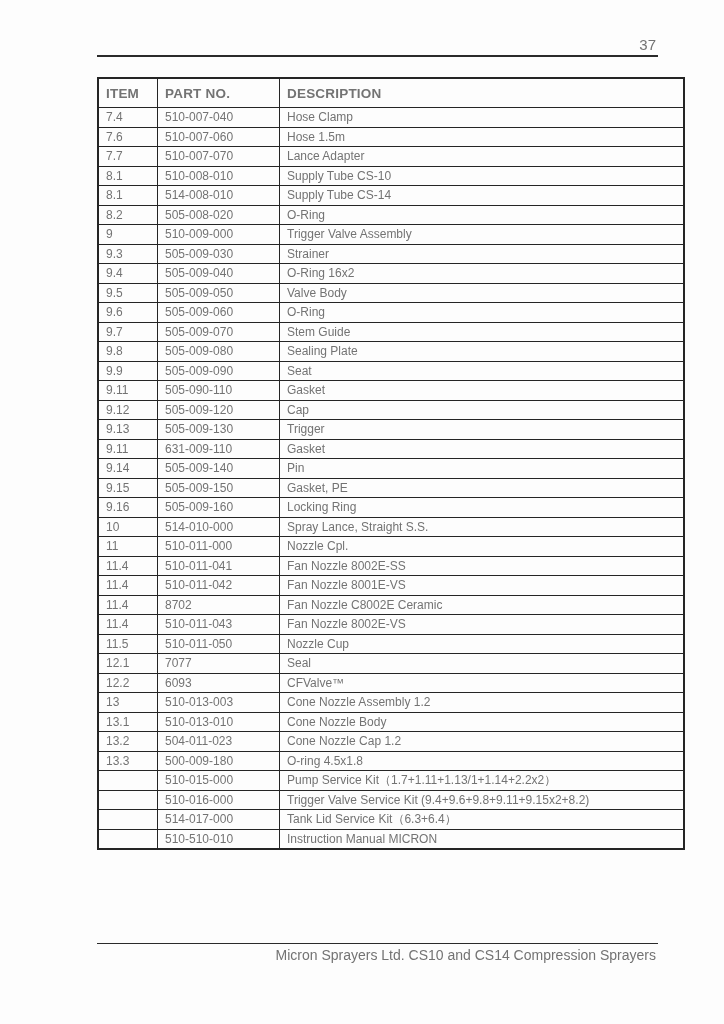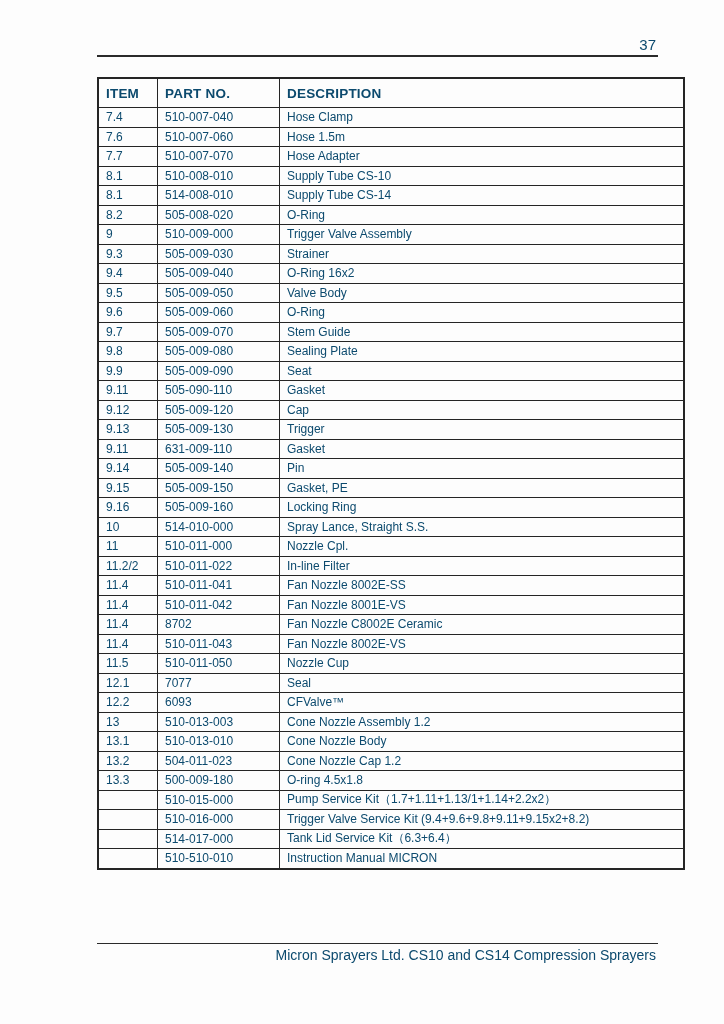--- a/index.html
+++ b/index.html
@@ -6,21 +6,21 @@
     margin: 0;
     padding: 0;
     background: #ffffff;
   }
   .page {
     position: relative;
     width: 724px;
     height: 1024px;
     background: #fdfdfd;
     font-family: "Liberation Sans", sans-serif;
-    color: #0c4a6e;
+    color: #737373;
     overflow: hidden;
   }
   .page-number {
     position: absolute;
     top: 36px;
     left: 97px;
     width: 561px;
     text-align: right;
     font-size: 15px;
     padding-right: 2px;
@@ -112,21 +112,21 @@
           <td class="cell-desc">Hose Clamp</td>
         </tr>
         <tr>
           <td class="cell-item">7.6</td>
           <td class="cell-part">510-007-060</td>
           <td class="cell-desc">Hose 1.5m</td>
         </tr>
         <tr>
           <td class="cell-item">7.7</td>
           <td class="cell-part">510-007-070</td>
-          <td class="cell-desc">Hose Adapter</td>
+          <td class="cell-desc">Lance Adapter</td>
         </tr>
         <tr>
           <td class="cell-item">8.1</td>
           <td class="cell-part">510-008-010</td>
           <td class="cell-desc">Supply Tube CS-10</td>
         </tr>
         <tr>
           <td class="cell-item">8.1</td>
           <td class="cell-part">514-008-010</td>
           <td class="cell-desc">Supply Tube CS-14</td>
@@ -215,25 +215,20 @@
           <td class="cell-item">10</td>
           <td class="cell-part">514-010-000</td>
           <td class="cell-desc">Spray Lance, Straight S.S.</td>
         </tr>
         <tr>
           <td class="cell-item">11</td>
           <td class="cell-part">510-011-000</td>
           <td class="cell-desc">Nozzle Cpl.</td>
         </tr>
         <tr>
-          <td class="cell-item">11.2/2</td>
-          <td class="cell-part">510-011-022</td>
-          <td class="cell-desc">In-line Filter</td>
-        </tr>
-        <tr>
           <td class="cell-item">11.4</td>
           <td class="cell-part">510-011-041</td>
           <td class="cell-desc">Fan Nozzle 8002E-SS</td>
         </tr>
         <tr>
           <td class="cell-item">11.4</td>
           <td class="cell-part">510-011-042</td>
           <td class="cell-desc">Fan Nozzle 8001E-VS</td>
         </tr>
         <tr>

